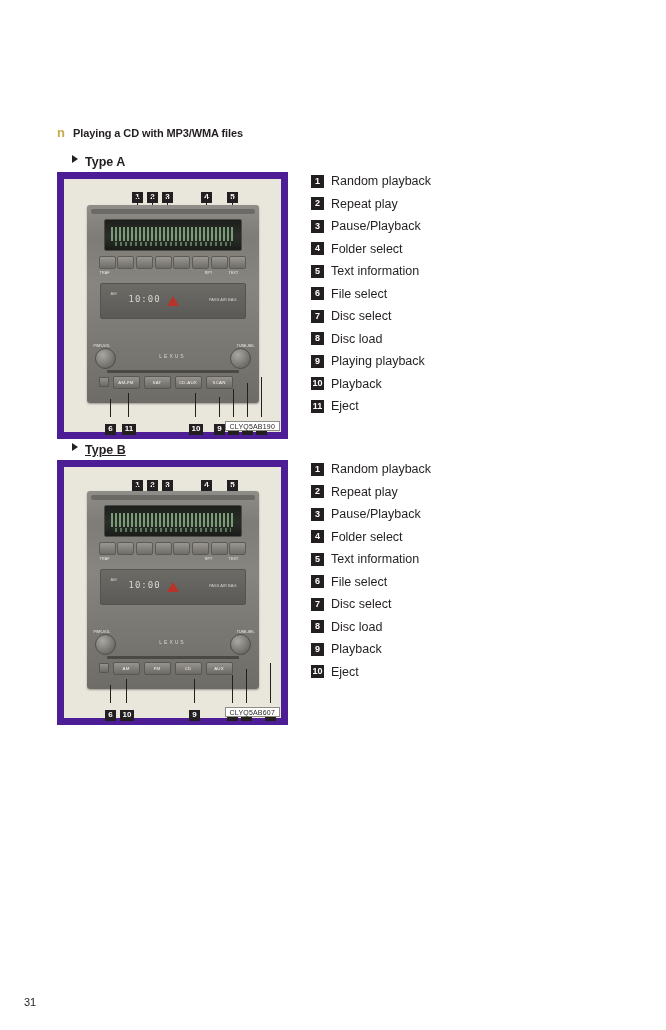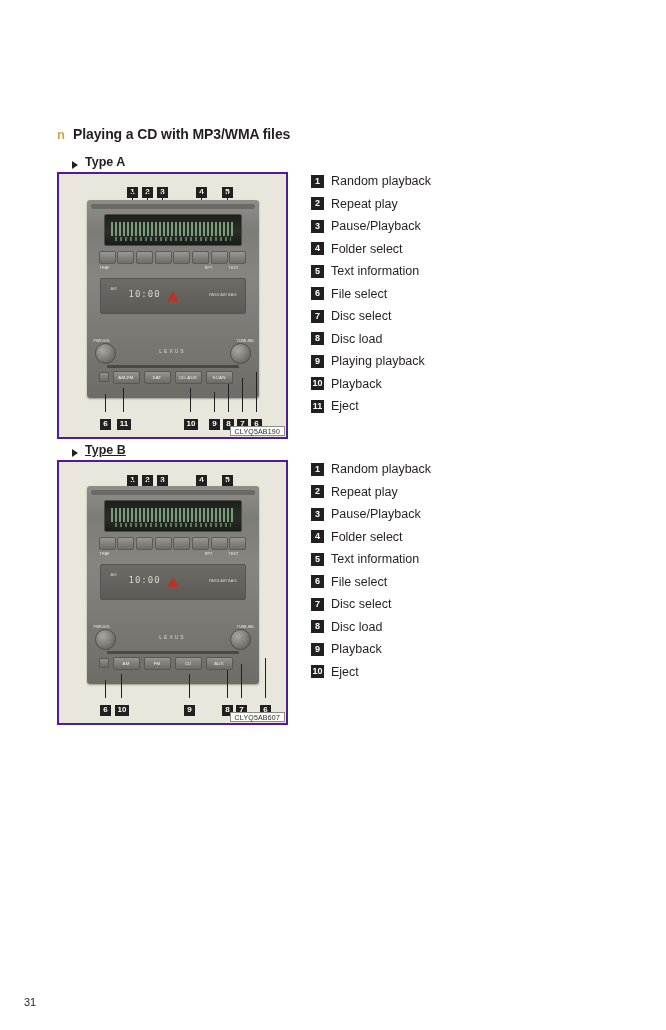--- a/index.html
+++ b/index.html
@@ -33,31 +33,31 @@
     align-items: baseline;
     gap: 8px;
   }
   .section-head .bullet-n {
     color: #c9a84c;
     font-size: 13px;
     font-weight: bold;
     line-height: 1;
   }
   .section-head .section-title {
-    font-size: 14px;
+    font-size: 11px;
     font-weight: bold;
     letter-spacing: -0.1px;
     color: #231f20;
   }
 
   
   .type-head {
     position: absolute;
     display: flex;
-    align-items: flex-end;
+    align-items: flex-start;
     gap: 7px;
   }
   .type-head .tri {
     width: 0;
     height: 0;
     border-left: 6px solid #231f20;
     border-top: 4px solid transparent;
     border-bottom: 4px solid transparent;
   }
   .type-head .type-label {
@@ -65,21 +65,21 @@
     font-weight: bold;
     color: #231f20;
   }
   #type-a-head { left: 72px; top: 155px; }
   #type-b-head { left: 72px; top: 443px; text-decoration: underline; }
 
   
   .figure {
     position: absolute;
     background: #e9e6db;
-    border: 2px solid #4c1d95;
+    border: 7px solid #4c1d95;
     box-sizing: border-box;
   }
   #figure-a { left: 57px; top: 172px; width: 231px; height: 267px; }
   #figure-b { left: 57px; top: 460px; width: 231px; height: 265px; }
 
   .fig-code {
     position: absolute;
     right: 1px;
     bottom: 1px;
     background: #ffffff;

